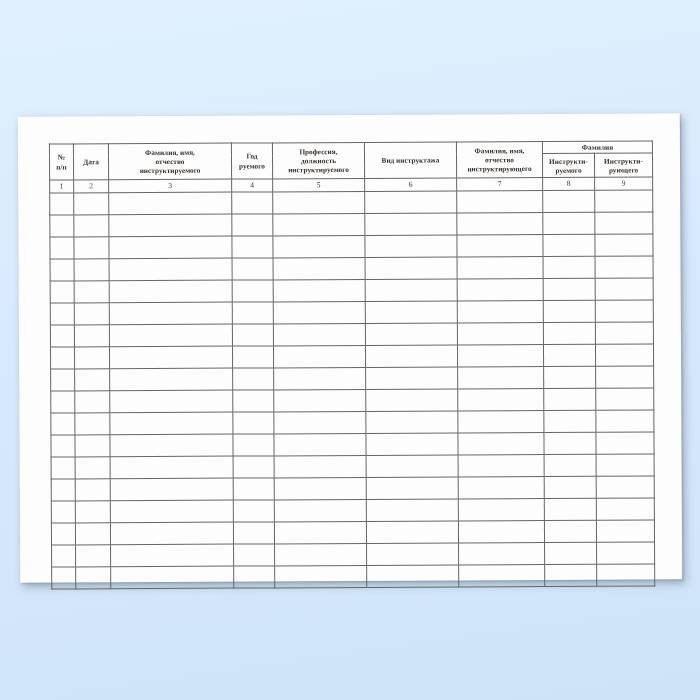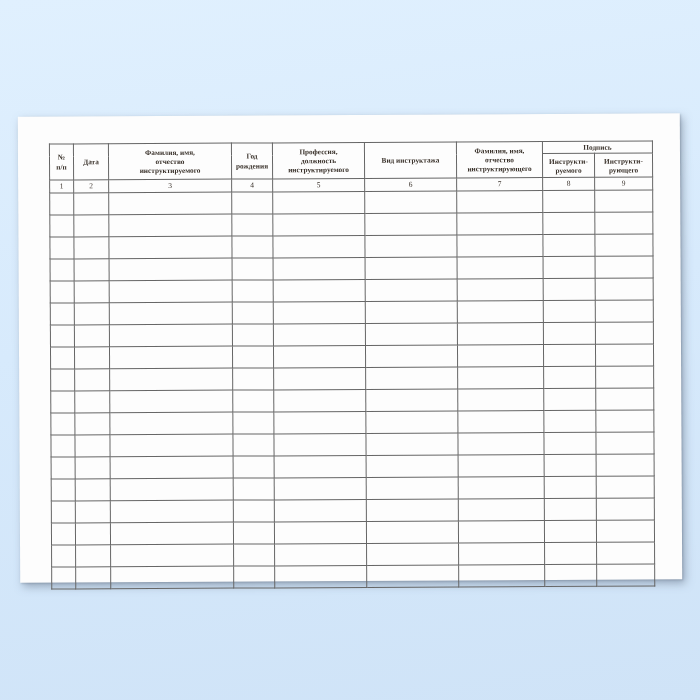--- a/index.html
+++ b/index.html
@@ -79,29 +79,29 @@
       </colgroup>
       <thead>
         <tr class="header-row-top">
           <th rowspan="2">№
 п/п</th>
           <th rowspan="2">Дата</th>
           <th rowspan="2">Фамилия, имя,
 отчество
 инструктируемого</th>
           <th rowspan="2">Год
-рождения</th>
+руемого</th>
           <th rowspan="2">Профессия,
 должность
 инструктируемого</th>
           <th rowspan="2">Вид инструктажа</th>
           <th rowspan="2">Фамилия, имя,
 отчество
 инструктирующего</th>
-          <th colspan="2">Подпись</th>
+          <th colspan="2">Фамилия</th>
         </tr>
         <tr class="header-row-bottom">
           <th>Инструкти-
 руемого</th>
           <th>Инструкти-
 рующего</th>
         </tr>
         <tr class="numbers-row">
           <th>1</th>
           <th>2</th>

